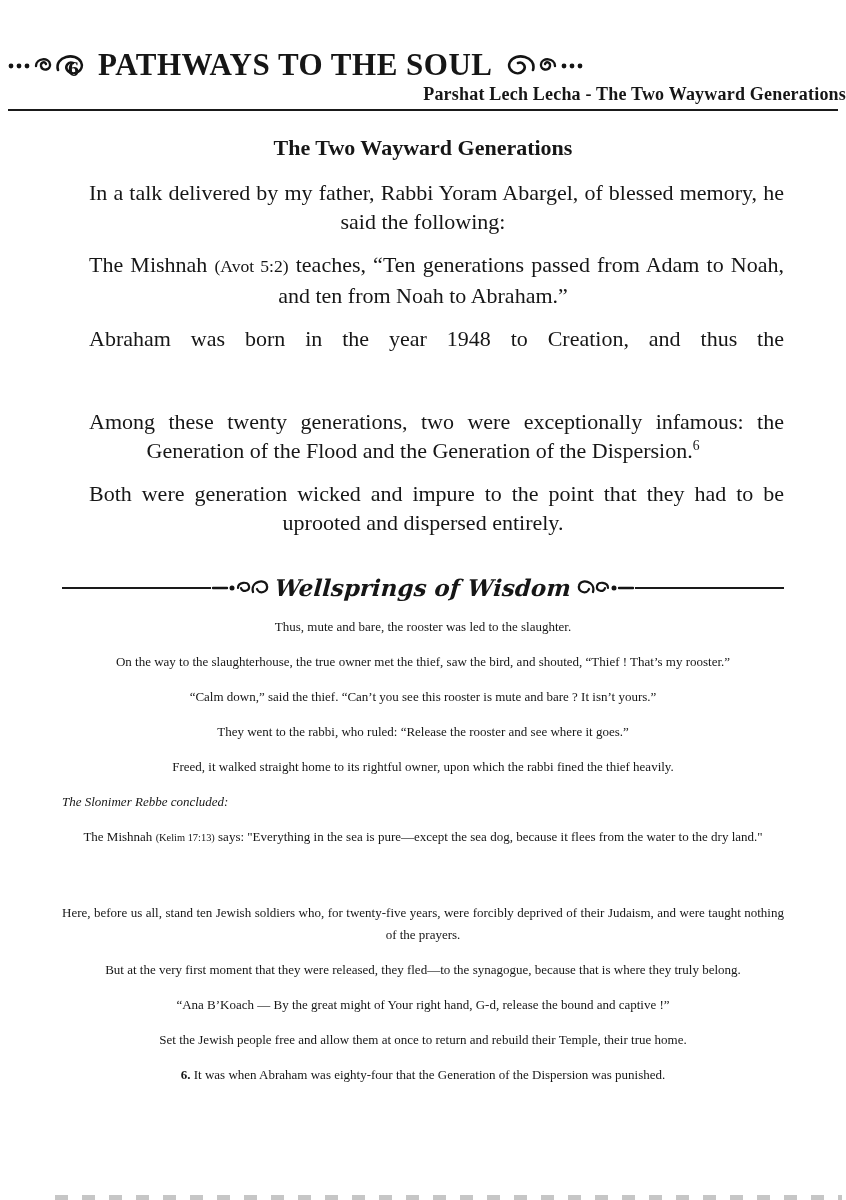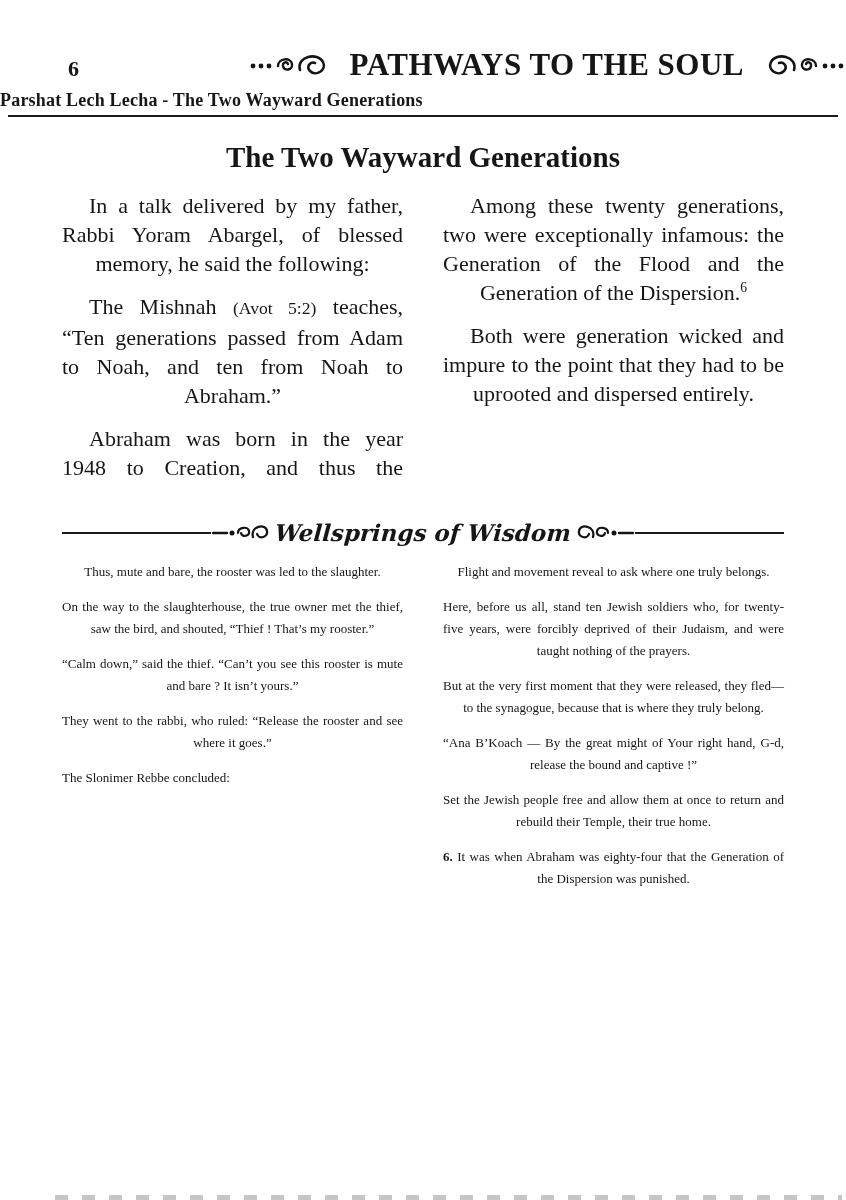--- a/index.html
+++ b/index.html
@@ -11,56 +11,56 @@
     font-family:"Liberation Serif","DejaVu Serif",serif;
     overflow:hidden;
   }
   
   .page-number{
     position:absolute;left:68px;top:56px;
     font-size:22px;font-weight:700;
   }
   .title-row{
     padding-top:47px;
-    display:flex;align-items:center;justify-content:flex-end;gap:10px;
+    display:flex;align-items:center;justify-content:flex-start;padding-left:6px;
   }
   .book-title{
     font-size:31px;font-weight:700;letter-spacing:.5px;
     white-space:nowrap;
   }
   .flourish{display:block;}
   .subtitle{
-    text-align:left;
+    text-align:right;
     font-size:18px;font-weight:700;
-    margin-top:7px;
+    margin-top:1px;
     letter-spacing:.2px;
   }
   .header-rule{
     height:2px;background:#1a1a1a;
     margin:4px 8px 0 8px;
   }
   
   .article-heading{
     text-align:center;
-    font-size:29px;font-weight:700;
+    font-size:22px;font-weight:700;
     margin:24px 0 17px 0;
   }
   
-  .cols{display:flex;gap:40px;margin:0 62px;}
+  .cols{display:flex;gap:40px;margin:0 62px;flex-direction:column;}
   .col{flex:1;min-width:0;}
   p.para{
     margin:0 0 14px 0;
     text-align:justify;
     text-align-last:center;
   }
   .art p.para{font-size:22px;line-height:29px;}
   .ws  p.para{font-size:13px;line-height:22px;margin-bottom:13px;}
   p.para.indent{text-indent:27px;}
   p.para.cont{text-align-last:justify;}
-  p.para.last-left{text-align-last:left;}
+  p.para.last-left{text-align-last:left;font-style:italic;}
   p.para.footnote{margin-top:9px;}
   span.cite{font-size:.8em;}
   span.sup{font-size:.62em;vertical-align:super;line-height:0;}
   span.b{font-weight:700;}
   
   .divider{
     display:flex;align-items:center;
     margin:23px 62px 15px 62px;
   }
   .dline{flex:1;height:2px;background:#1a1a1a;}
@@ -144,24 +144,25 @@
     </svg>
     <div class="dline"></div>
   </div>
 
   <div class="cols ws">
     <div class="col">
         <p class="para"><span>Thus, mute and bare, the rooster was led to the slaughter.</span></p>
         <p class="para"><span>On the way to the slaughterhouse, the true owner met the thief, saw the bird, and shouted, “Thief ! That’s my rooster.”</span></p>
         <p class="para"><span>“Calm down,” said the thief. “Can’t you see this rooster is mute and bare ? It isn’t yours.”</span></p>
         <p class="para"><span>They went to the rabbi, who ruled: “Release the rooster and see where it goes.”</span></p>
+        <p class="para"><span>Freed, it walked straight home to its rightful owner, upon which the rabbi fined the thief heavily.</span></p>
         <p class="para last-left"><span>The Slonimer Rebbe concluded:</span></p>
+        <p class="para"><span>The Mishnah </span><span class="cite">(Kelim 17:13)</span><span> says: "Everything in the sea is pure—except the sea dog, because it flees from the water to the dry land."</span></p>
       </div>
     <div class="col">
-        <p class="para"><span>Flight and movement reveal to ask where one truly belongs.</span></p>
         <p class="para"><span>Here, before us all, stand ten Jewish soldiers who, for twenty-five years, were forcibly deprived of their Judaism, and were taught nothing of the prayers.</span></p>
         <p class="para"><span>But at the very first moment that they were released, they fled—to the synagogue, because that is where they truly belong.</span></p>
         <p class="para"><span>“Ana B’Koach — By the great might of Your right hand, G-d, release the bound and captive !”</span></p>
         <p class="para"><span>Set the Jewish people free and allow them at once to return and rebuild their Temple, their true home.</span></p>
         <p class="para footnote"><span class="b">6.</span><span> It was when Abraham was eighty-four that the Generation of the Dispersion was punished.</span></p>
       </div>
   </div>
 
   <div class="cutoff-strip"></div>
 

